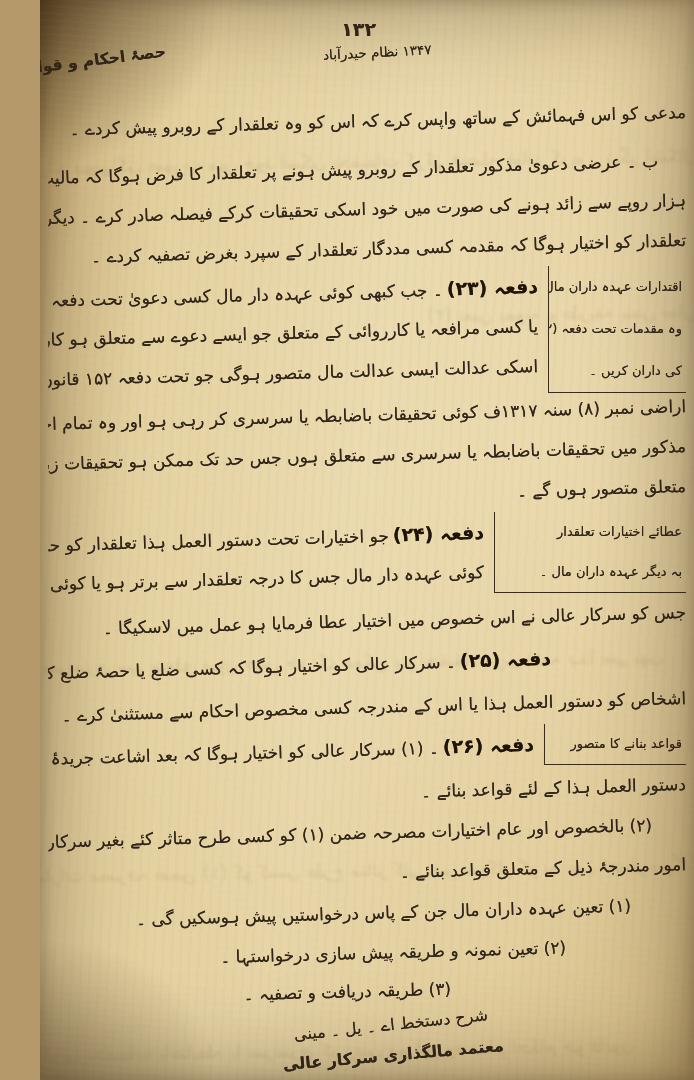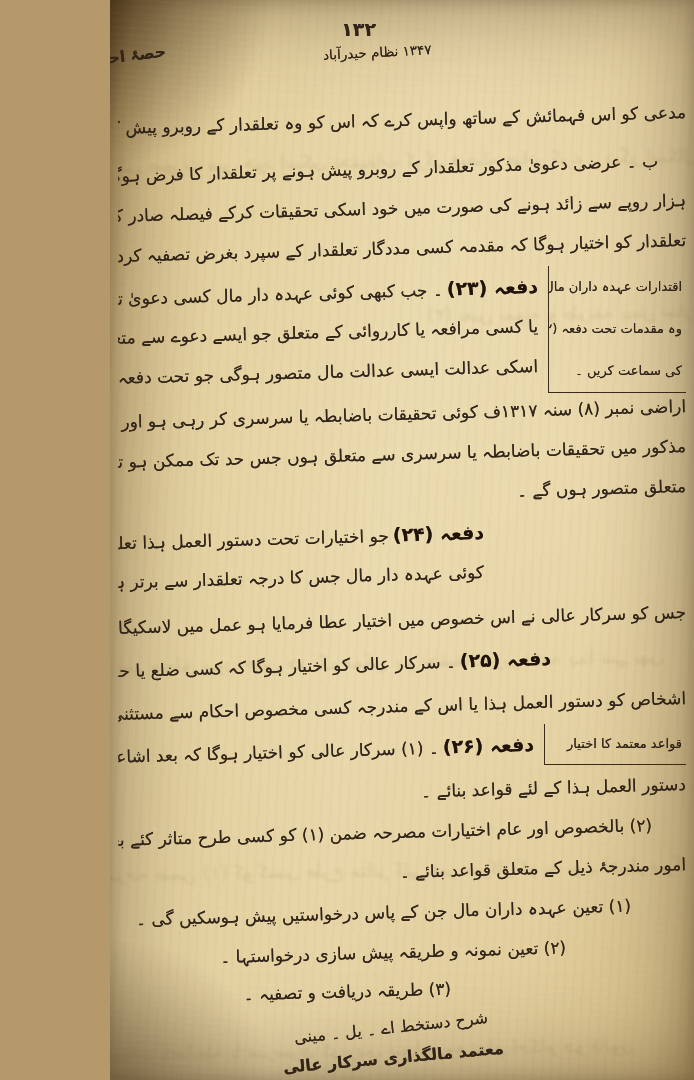--- a/index.html
+++ b/index.html
@@ -1,17 +1,17 @@
 <!DOCTYPE html>
 <html lang="ur" dir="rtl"><head>
 <meta charset="utf-8">
 <style>
   html,body{margin:0;padding:0;background:#b5996a;}
   .page{
-    position:relative;width:584px;height:1080px;overflow:hidden;
+    position:relative;width:654px;height:1080px;overflow:hidden;
     font-family:"DejaVu Sans",sans-serif;color:#33261a;direction:rtl;
     background:
       radial-gradient(130% 95% at 78% 42%, rgba(255,246,216,.30), rgba(0,0,0,0) 62%),
       radial-gradient(40% 22% at 0% 0%, rgba(48,30,10,.55), rgba(0,0,0,0) 70%),
       radial-gradient(35% 18% at 2% 100%, rgba(58,38,14,.40), rgba(0,0,0,0) 72%),
       linear-gradient(100deg,#8d7347 0%,#c2a873 3.5%,#d9c28e 9%,#e2cf9d 20%,#e6d4a6 48%,#e0cb99 76%,#d2bb86 94%,#c4ab75 100%);
   }
   .vignette{position:absolute;inset:0;pointer-events:none;
     box-shadow:inset 0 0 90px rgba(61,42,18,.50), inset 0 0 16px rgba(61,42,18,.28);}
   .grain{position:absolute;inset:0;pointer-events:none;opacity:.5;
@@ -67,56 +67,60 @@
     <div style="margin-top:8px;">
       <div class="line ink tilt pb0">ب ۔ عرضی دعویٰ مذکور تعلقدار کے روبرو پیش ہونے پر تعلقدار کا فرض ہوگا کہ مالیت مقدمہ</div>
       <div class="line ink tilt">ہزار روپے سے زائد ہونے کی صورت میں خود اسکی تحقیقات کرکے فیصلہ صادر کرے ۔ دیگر اشکال میں</div>
       <div class="line ink tilt">تعلقدار کو اختیار ہوگا کہ مقدمہ کسی مددگار تعلقدار کے سپرد بغرض تصفیہ کردے ۔</div>
     </div>
 
     <div class="section" style="--mw:138px;--mlh:42px;">
       <div class="margin-note ink">
         <div class="mline">اقتدارات عہدہ داران مال جبکہ</div>
         <div class="mline">وہ مقدمات تحت دفعہ (۲۲)</div>
-        <div class="mline">کی سماعت کریں ۔</div>
+        <div class="mline">کی داران کریں ۔</div>
       </div>
       <div class="main">
         <div class="line ink tilt"><span class="marker">دفعہ (۲۳)</span><span>۔ جب کبھی کوئی عہدہ دار مال کسی دعویٰ تحت دفعہ (۲۲)</span></div>
         <div class="line ink tilt">یا کسی مرافعہ یا کارروائی کے متعلق جو ایسے دعوے سے متعلق ہو کارروائی کرے تو</div>
         <div class="line ink tilt">اسکی عدالت ایسی عدالت مال متصور ہوگی جو تحت دفعہ ۱۵۲ قانون مالگزاری</div>
       </div>
       <div>
         <div class="line ink tilt">اراضی نمبر (۸) سنہ ۱۳۱۷ف کوئی تحقیقات باضابطہ یا سرسری کر رہی ہو اور وہ تمام احکام جو قانون</div>
         <div class="line ink tilt">مذکور میں تحقیقات باضابطہ یا سرسری سے متعلق ہوں جس حد تک ممکن ہو تحقیقات زیر دفعہ ہذا سے بھی</div>
         <div class="line ink tilt">متعلق متصور ہوں گے ۔</div>
       </div>
     </div>
 
     <div class="section" style="--mw:192px;--mlh:40px;">
+      <div class="margin-note ink">
+        <div class="mline">عطائے اختیارات تعلقدار</div>
+        <div class="mline">بہ دیگر عہدہ داران مال ۔</div>
+      </div>
       <div class="main">
         <div class="line ink tilt"><span class="marker">دفعہ (۲۴)</span><span>جو اختیارات تحت دستور العمل ہذا تعلقدار کو حاصل ہیں ان کو</span></div>
         <div class="line ink tilt">کوئی عہدہ دار مال جس کا درجہ تعلقدار سے برتر ہو یا کوئی اور عہدہ دار سرکاری</div>
       </div>
       <div>
         <div class="line ink tilt">جس کو سرکار عالی نے اس خصوص میں اختیار عطا فرمایا ہو عمل میں لاسکیگا ۔</div>
       </div>
     </div>
 
     <div class="section" style="--mw:125px;--mlh:40px;">
       <div class="main">
         <div class="line ink tilt"><span class="marker">دفعہ (۲۵)</span><span>۔ سرکار عالی کو اختیار ہوگا کہ کسی ضلع یا حصۂ ضلع کو کسی شخص یا مجموعہ</span></div>
       </div>
       <div>
         <div class="line ink tilt">اشخاص کو دستور العمل ہذا یا اس کے مندرجہ کسی مخصوص احکام سے مستثنیٰ کرے ۔</div>
       </div>
     </div>
 
     <div class="section" style="--mw:142px;--mlh:40px;">
       <div class="margin-note ink">
-        <div class="mline">قواعد معتمد کا اختیار</div>
+        <div class="mline">قواعد بنانے کا متصور</div>
       </div>
       <div class="main">
         <div class="line ink tilt"><span class="marker">دفعہ (۲۶)</span><span>۔ (۱) سرکار عالی کو اختیار ہوگا کہ بعد اشاعت جریدۂ اعلامیہ اغراض</span></div>
       </div>
       <div>
         <div class="line ink tilt">دستور العمل ہذا کے لئے قواعد بنائے ۔</div>
       </div>
     </div>
 
     <div>

